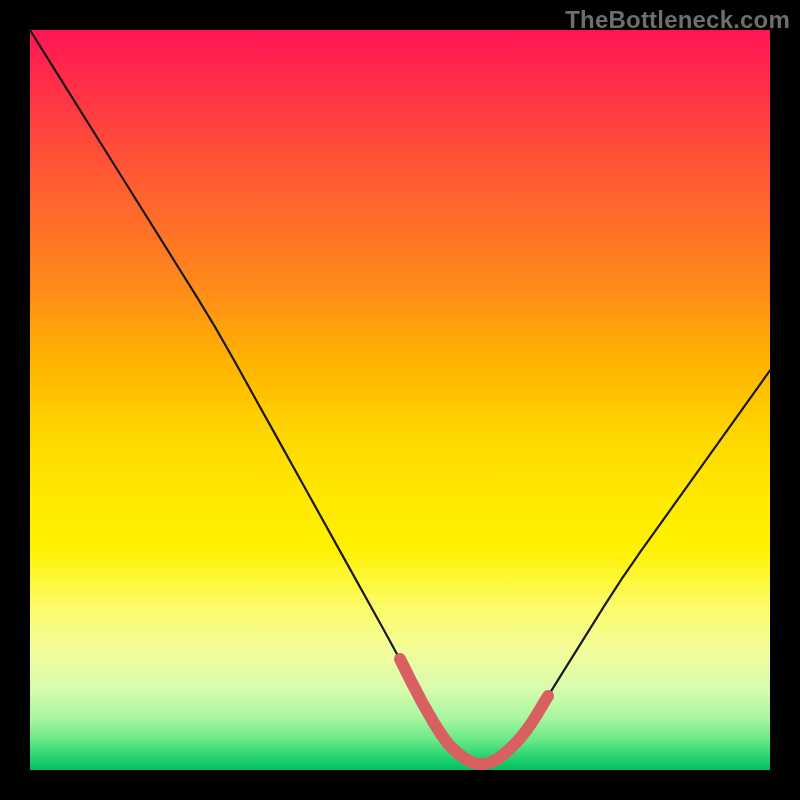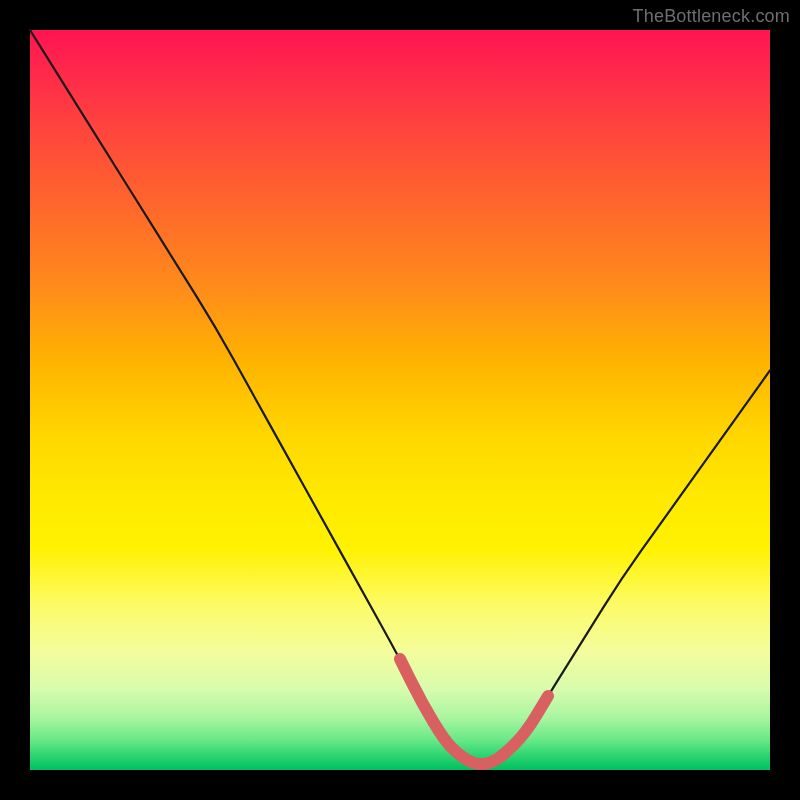--- a/index.html
+++ b/index.html
@@ -43,22 +43,22 @@
       #67e886 96%,
       #2ed573 98%,
       #00c060 100%
     );
   }
   .watermark {
     position: absolute;
     top: 6px;
     right: 10px;
     color: #6e6e6e;
-    font-size: 18px;
-    font-weight: 400;
+    font-size: 24px;
+    font-weight: 700;
     letter-spacing: 0.2px;
     user-select: none;
   }
   svg.curves {
     position: absolute;
     left: 0;
     top: 0;
     width: 740px;
     height: 740px;
     overflow: visible;

